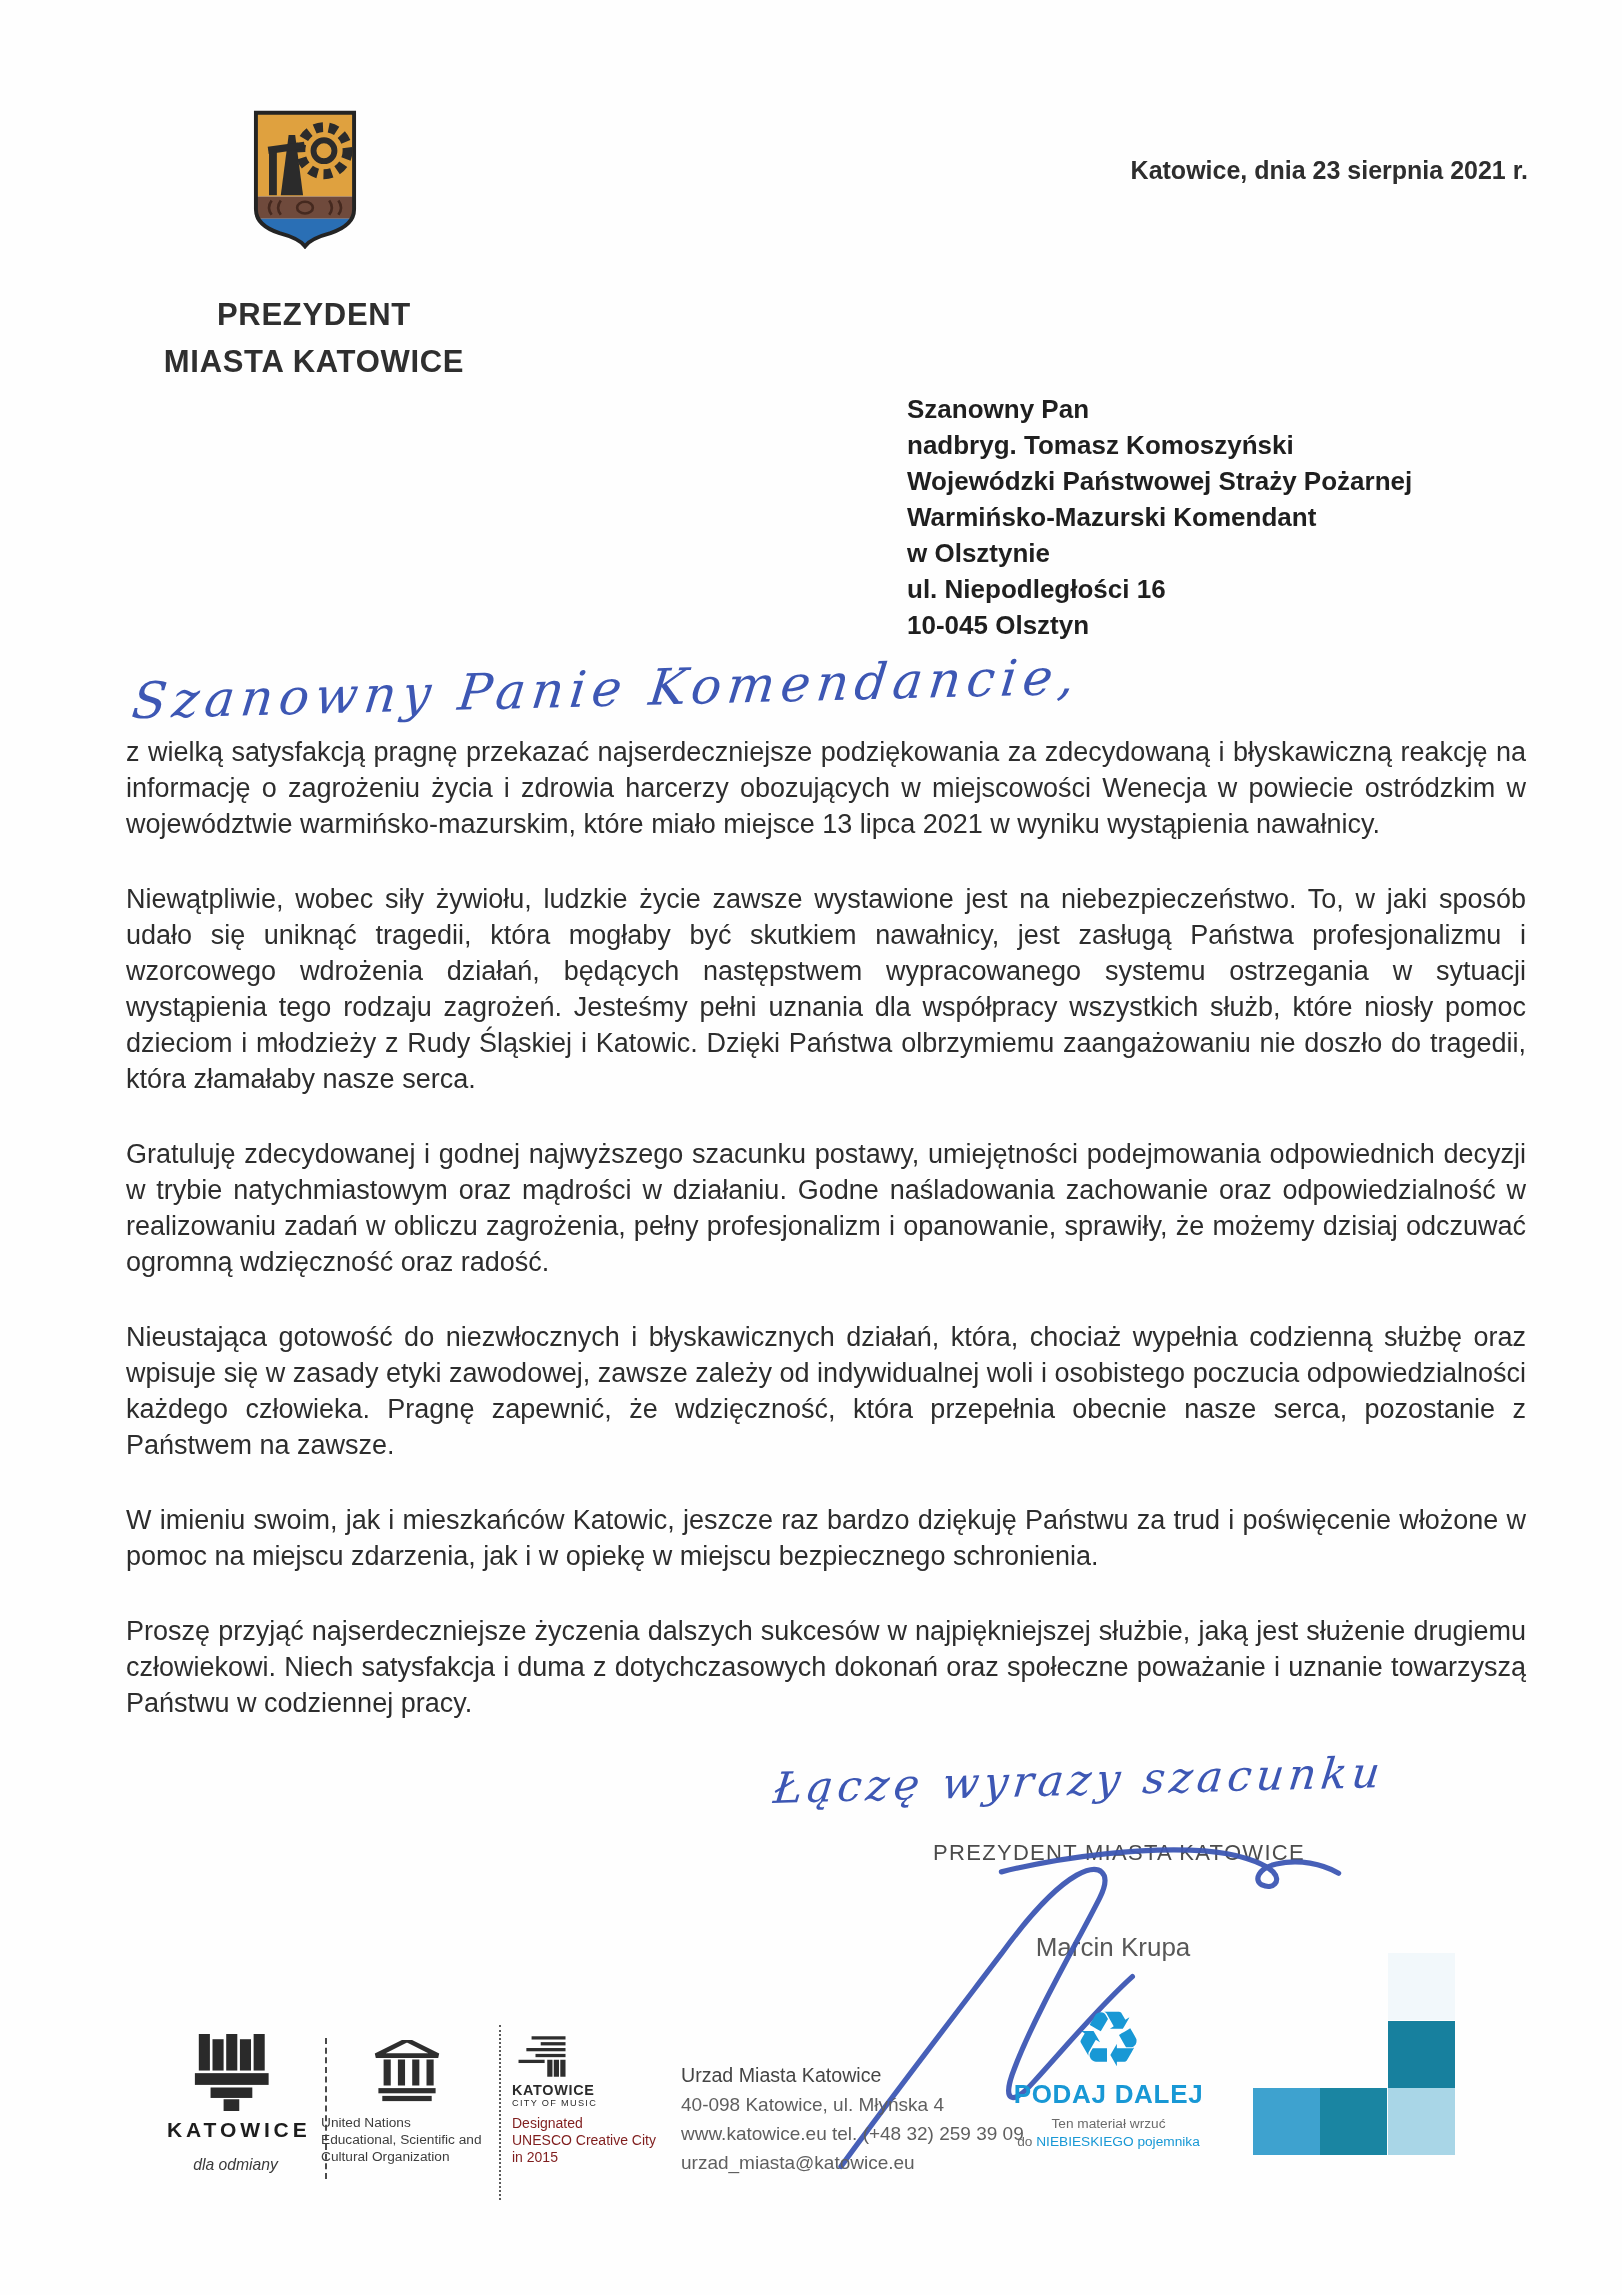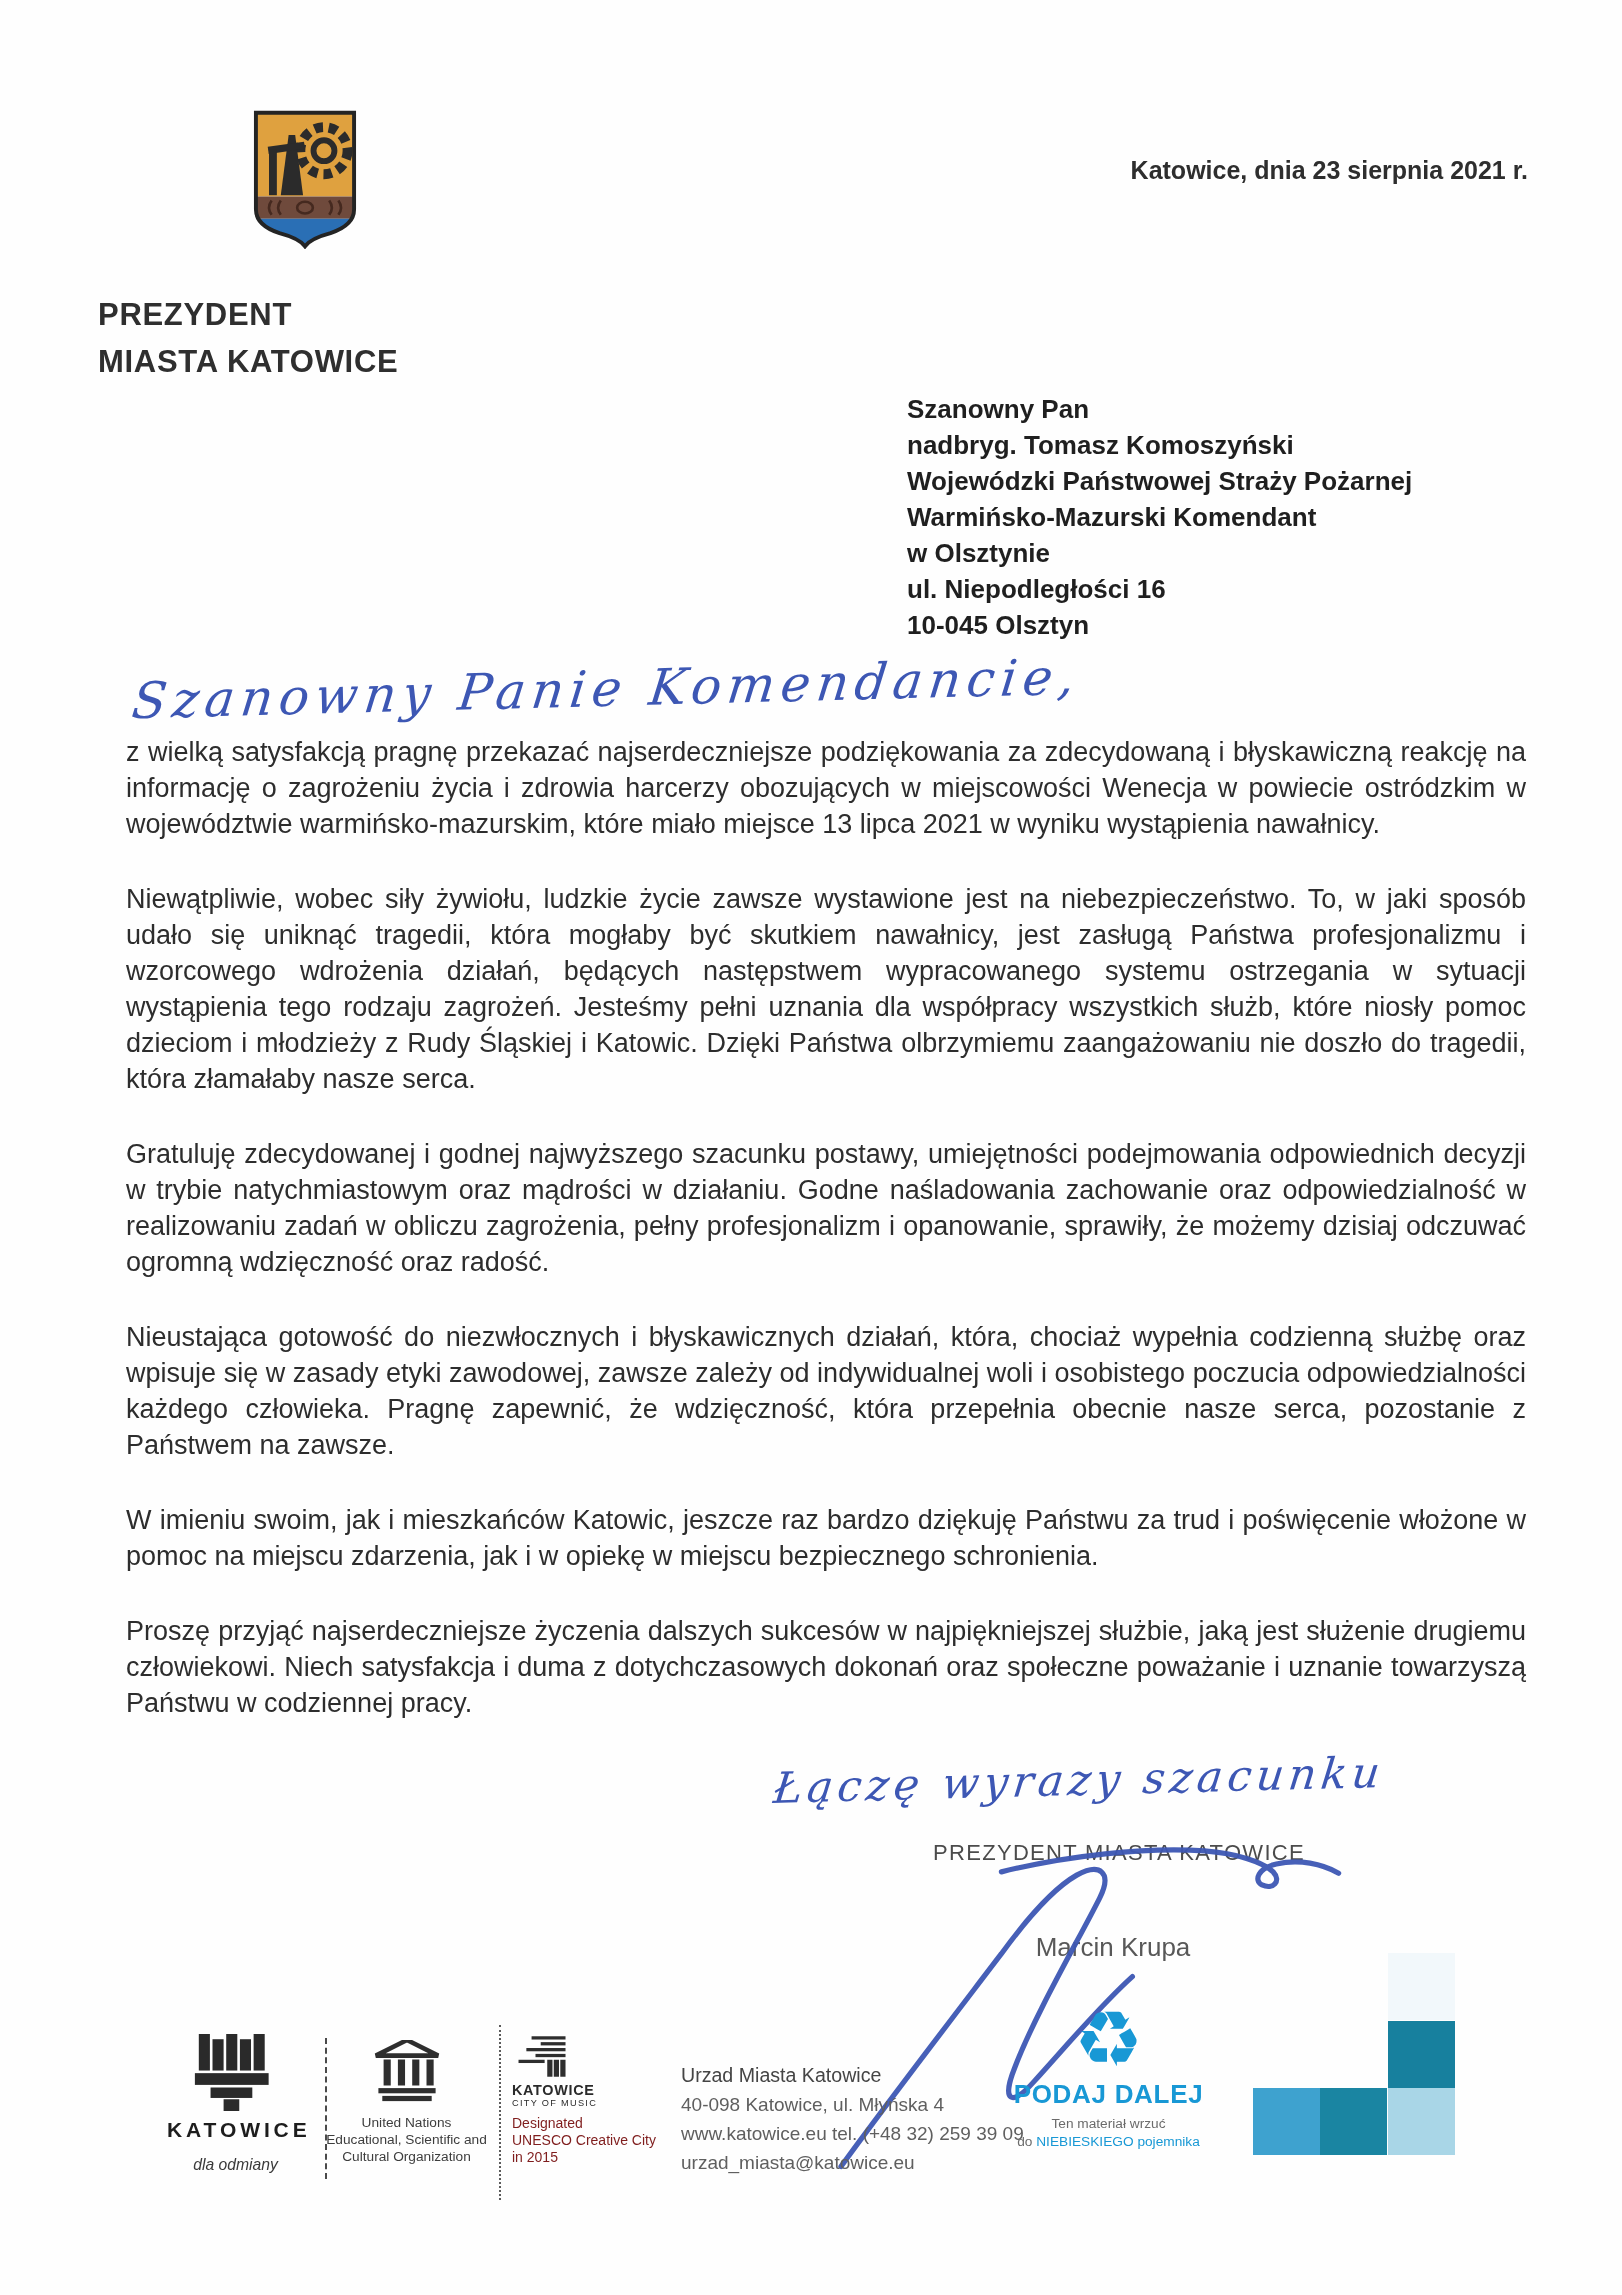--- a/index.html
+++ b/index.html
@@ -8,21 +8,21 @@
     width:1623px;height:2295px;
     background:#fefefe;
     font-family:"Liberation Sans", sans-serif;
     color:#333;
     overflow:hidden;
   }
   
   .coat{position:absolute;left:252px;top:110px;width:106px;height:139px;}
   .sender-title{
     position:absolute;left:98px;top:291px;width:432px;
-    font-weight:bold;font-size:31px;line-height:47px;
+    text-align:center;font-weight:bold;font-size:31px;line-height:47px;
     color:#2f2f2f;letter-spacing:0.7px;
   }
   .date-line{
     position:absolute;top:156px;right:95px;
     font-size:25px;color:#2e2e2e;font-weight:bold;
   }
   .recipient{
     position:absolute;left:907px;top:391px;
     font-size:26px;font-weight:bold;line-height:36px;color:#1f1f1f;
   }
@@ -52,21 +52,21 @@
     font-size:26px;color:#585858;
   }
   .sig-svg{position:absolute;left:805px;top:1826px;width:622px;height:406px;}
   
   .kat-logo{position:absolute;left:167px;top:2034px;width:137px;text-align:center;}
   .kat-logo .mark{display:block;margin:0 auto;}
   .kat-name{font-size:21px;font-weight:bold;letter-spacing:3.9px;color:#1d1d1d;margin-top:6.5px;}
   .kat-tag{font-size:15.7px;font-style:italic;color:#3a3a3a;margin-top:14px;}
   .sep-dash{position:absolute;left:325px;top:2038px;height:141px;border-left:2px dashed #4a4a4a;}
   .sep-dot{position:absolute;left:499px;top:2025px;height:175px;border-left:2.6px dotted #5a5a5a;}
-  .unesco{position:absolute;left:321px;top:2040px;width:171px;text-align:center;}
+  .unesco{position:absolute;left:321px;top:2040px;width:171px;text-align:left;}
   .unesco .mark{display:block;margin:0 auto;}
   .unesco .txt{font-size:13.7px;line-height:17px;color:#3d3d3d;margin-top:9.2px;}
   .com{position:absolute;left:512px;top:2036px;width:164px;}
   .com .wordmark1{font-size:14.4px;font-weight:bold;color:#2a2a2a;letter-spacing:0.7px;margin-top:2.6px;}
   .com .wordmark2{font-size:9.2px;color:#2a2a2a;letter-spacing:1.3px;}
   .com .txt{font-size:14px;line-height:17px;color:#7f1d1d;margin-top:7px;}
   .office{position:absolute;left:681px;top:2061px;font-size:19px;line-height:29px;color:#5f5f5f;}
   .office .l1{font-weight:normal;color:#454545;font-size:19.6px;}
   .podaj{position:absolute;left:1004px;top:2001px;width:209px;text-align:center;}
   .podaj .recycle{font-size:77px;line-height:77px;color:#1898d5;}

